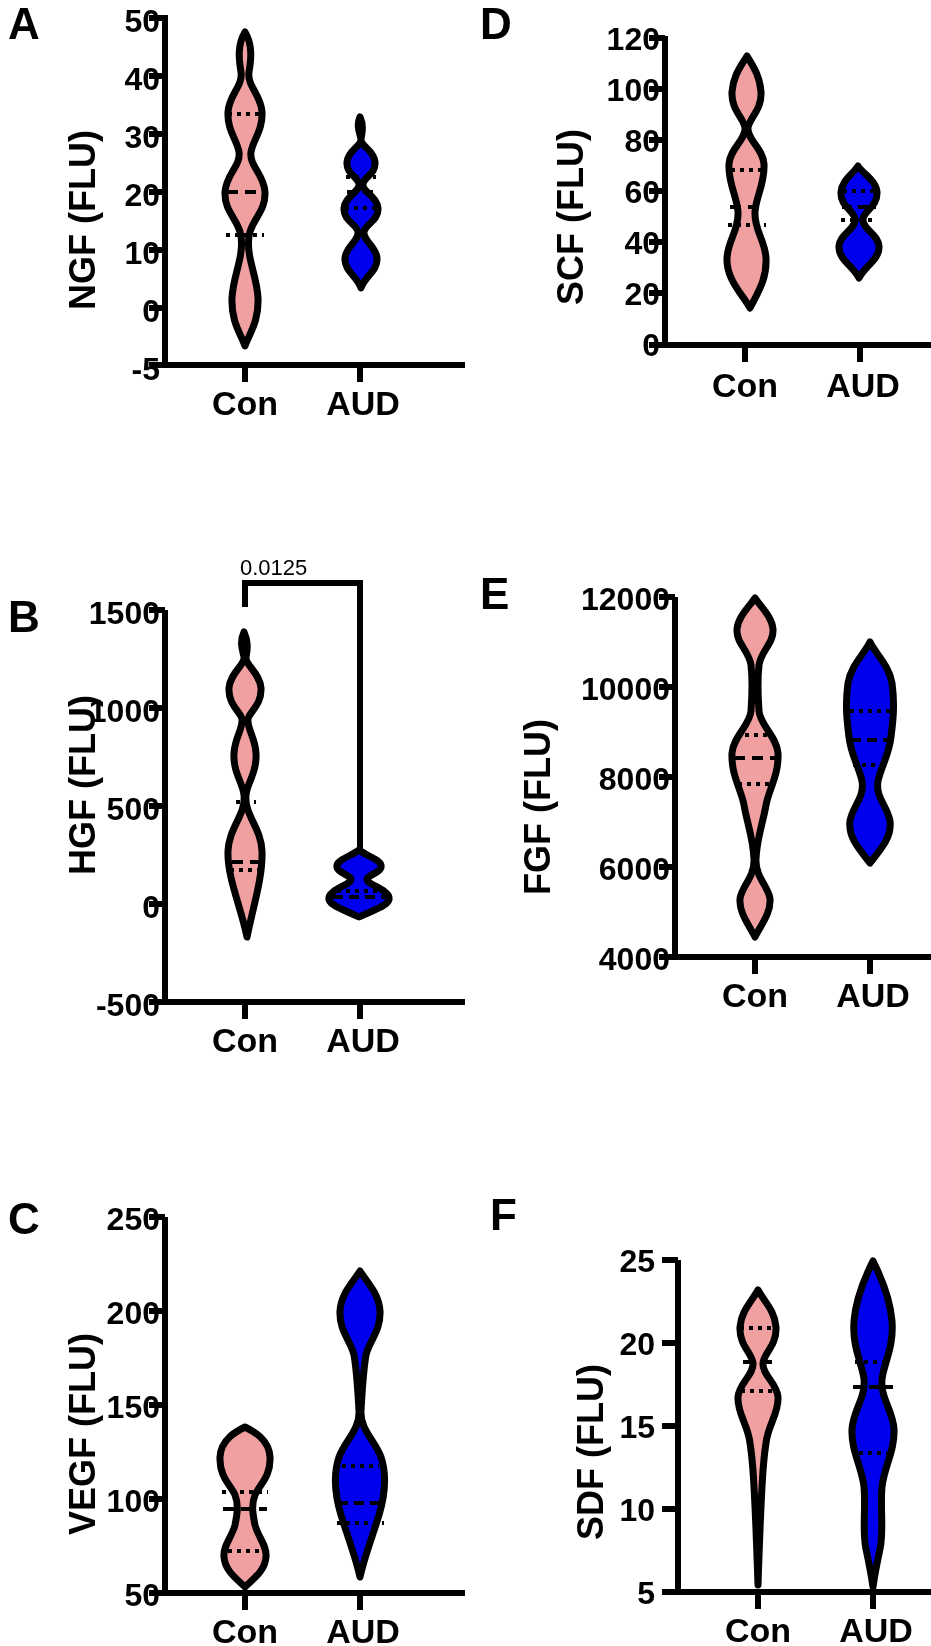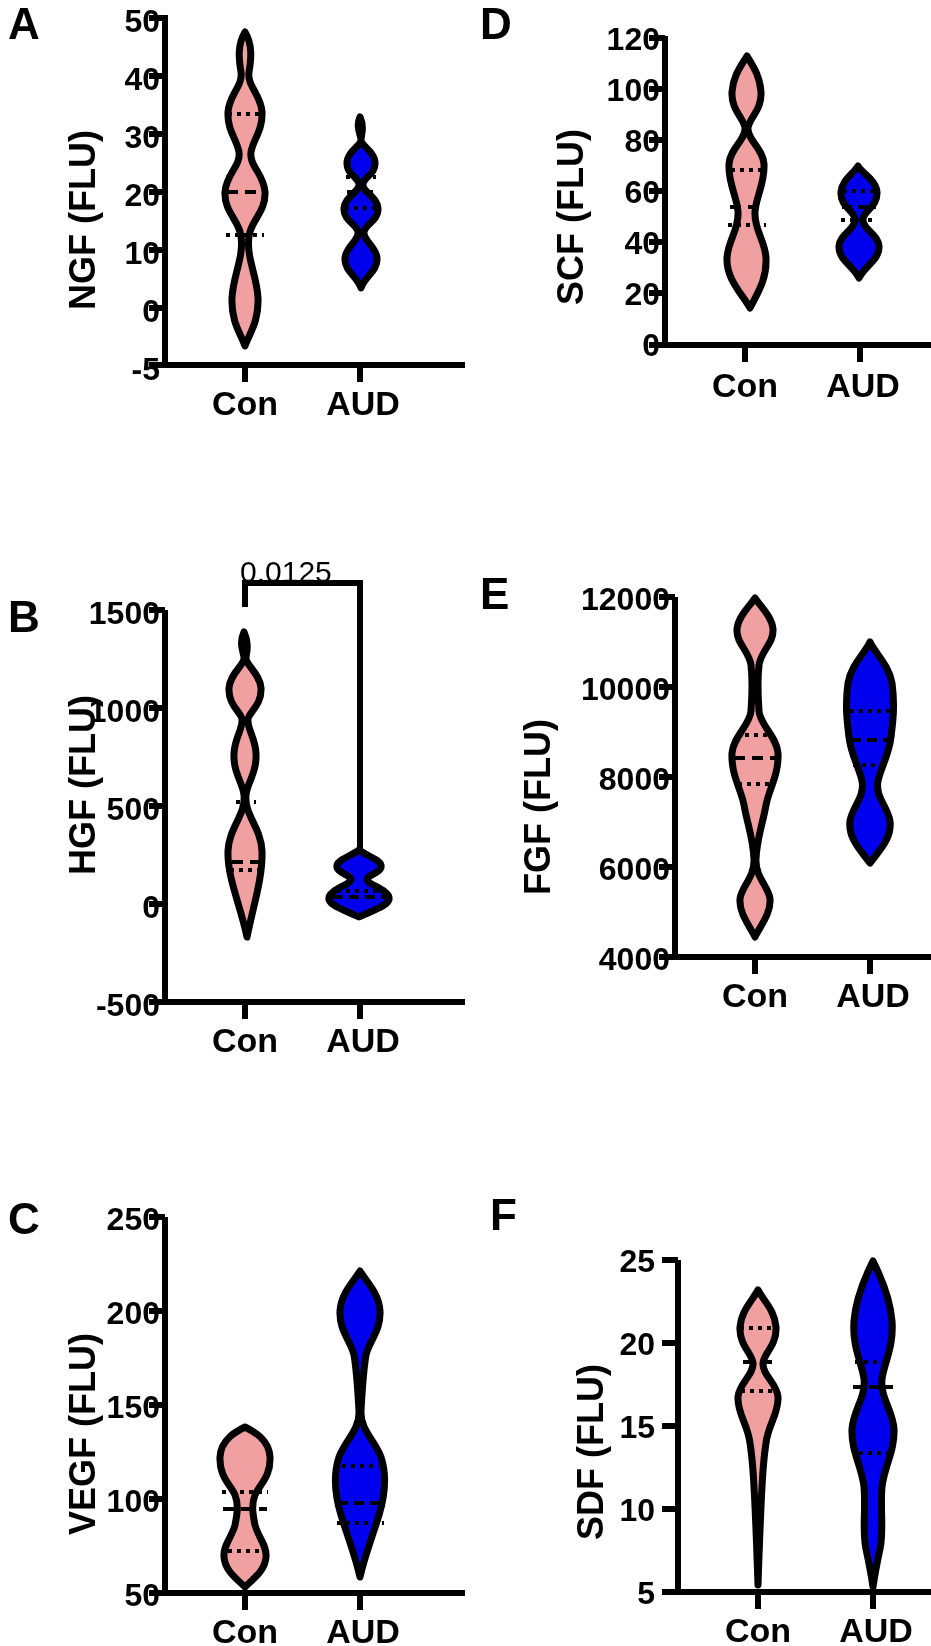--- a/index.html
+++ b/index.html
@@ -8,21 +8,21 @@
   .panel-letter{position:absolute;font-weight:bold;font-size:44px;color:#000;line-height:1;font-family:"Liberation Sans",sans-serif;}
   .ylabel{position:absolute;font-weight:bold;font-size:36px;color:#000;
           transform-origin:0 0;transform:rotate(-90deg);white-space:nowrap;
           font-family:"Liberation Sans",sans-serif;}
   .tick-label{position:absolute;font-weight:bold;font-size:32px;color:#000;
               text-align:right;white-space:nowrap;line-height:1;
               font-family:"Liberation Sans",sans-serif;}
   .xcat{position:absolute;font-weight:bold;font-size:34px;color:#000;
         text-align:center;white-space:nowrap;line-height:1;
         font-family:"Liberation Sans",sans-serif;}
-  .pval{position:absolute;font-size:30px;color:#000;white-space:nowrap;
+  .pval{position:absolute;font-size:22px;color:#000;white-space:nowrap;
         font-family:"Liberation Sans",sans-serif;}
   svg{display:block;overflow:visible;}
 </style>
 </head>
 <body>
 
 <div class="panel" style="left:0;top:0;width:465px;height:430px;">
   <div class="panel-letter" style="left:8px;top:2px;">A</div>
   <div class="ylabel" style="left:62px;top:310px;">NGF (FLU)</div>
 

